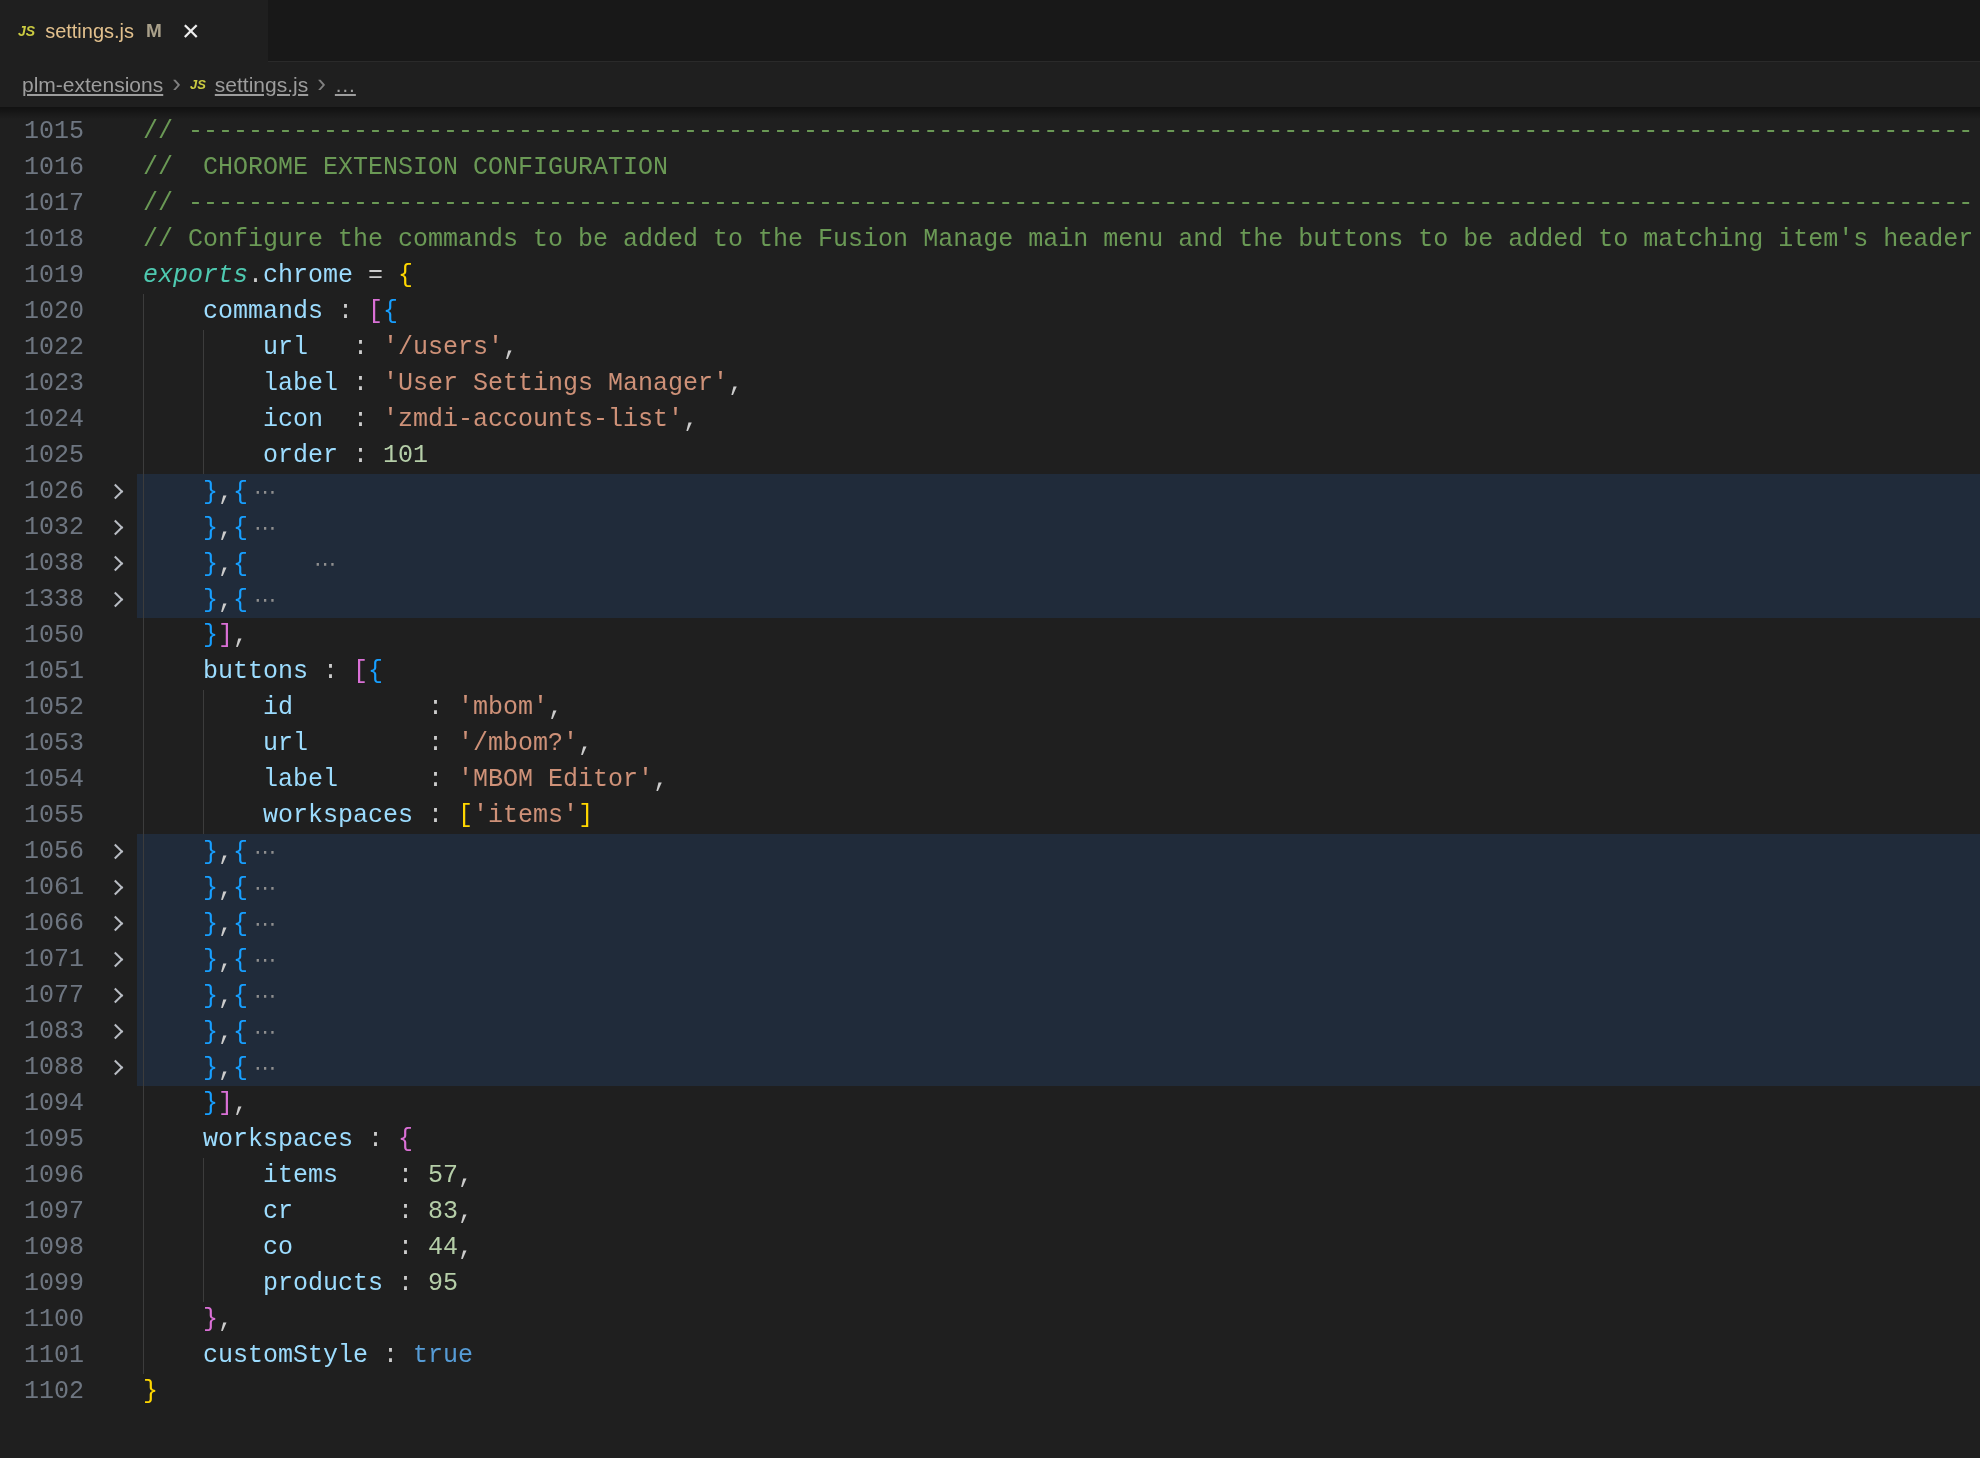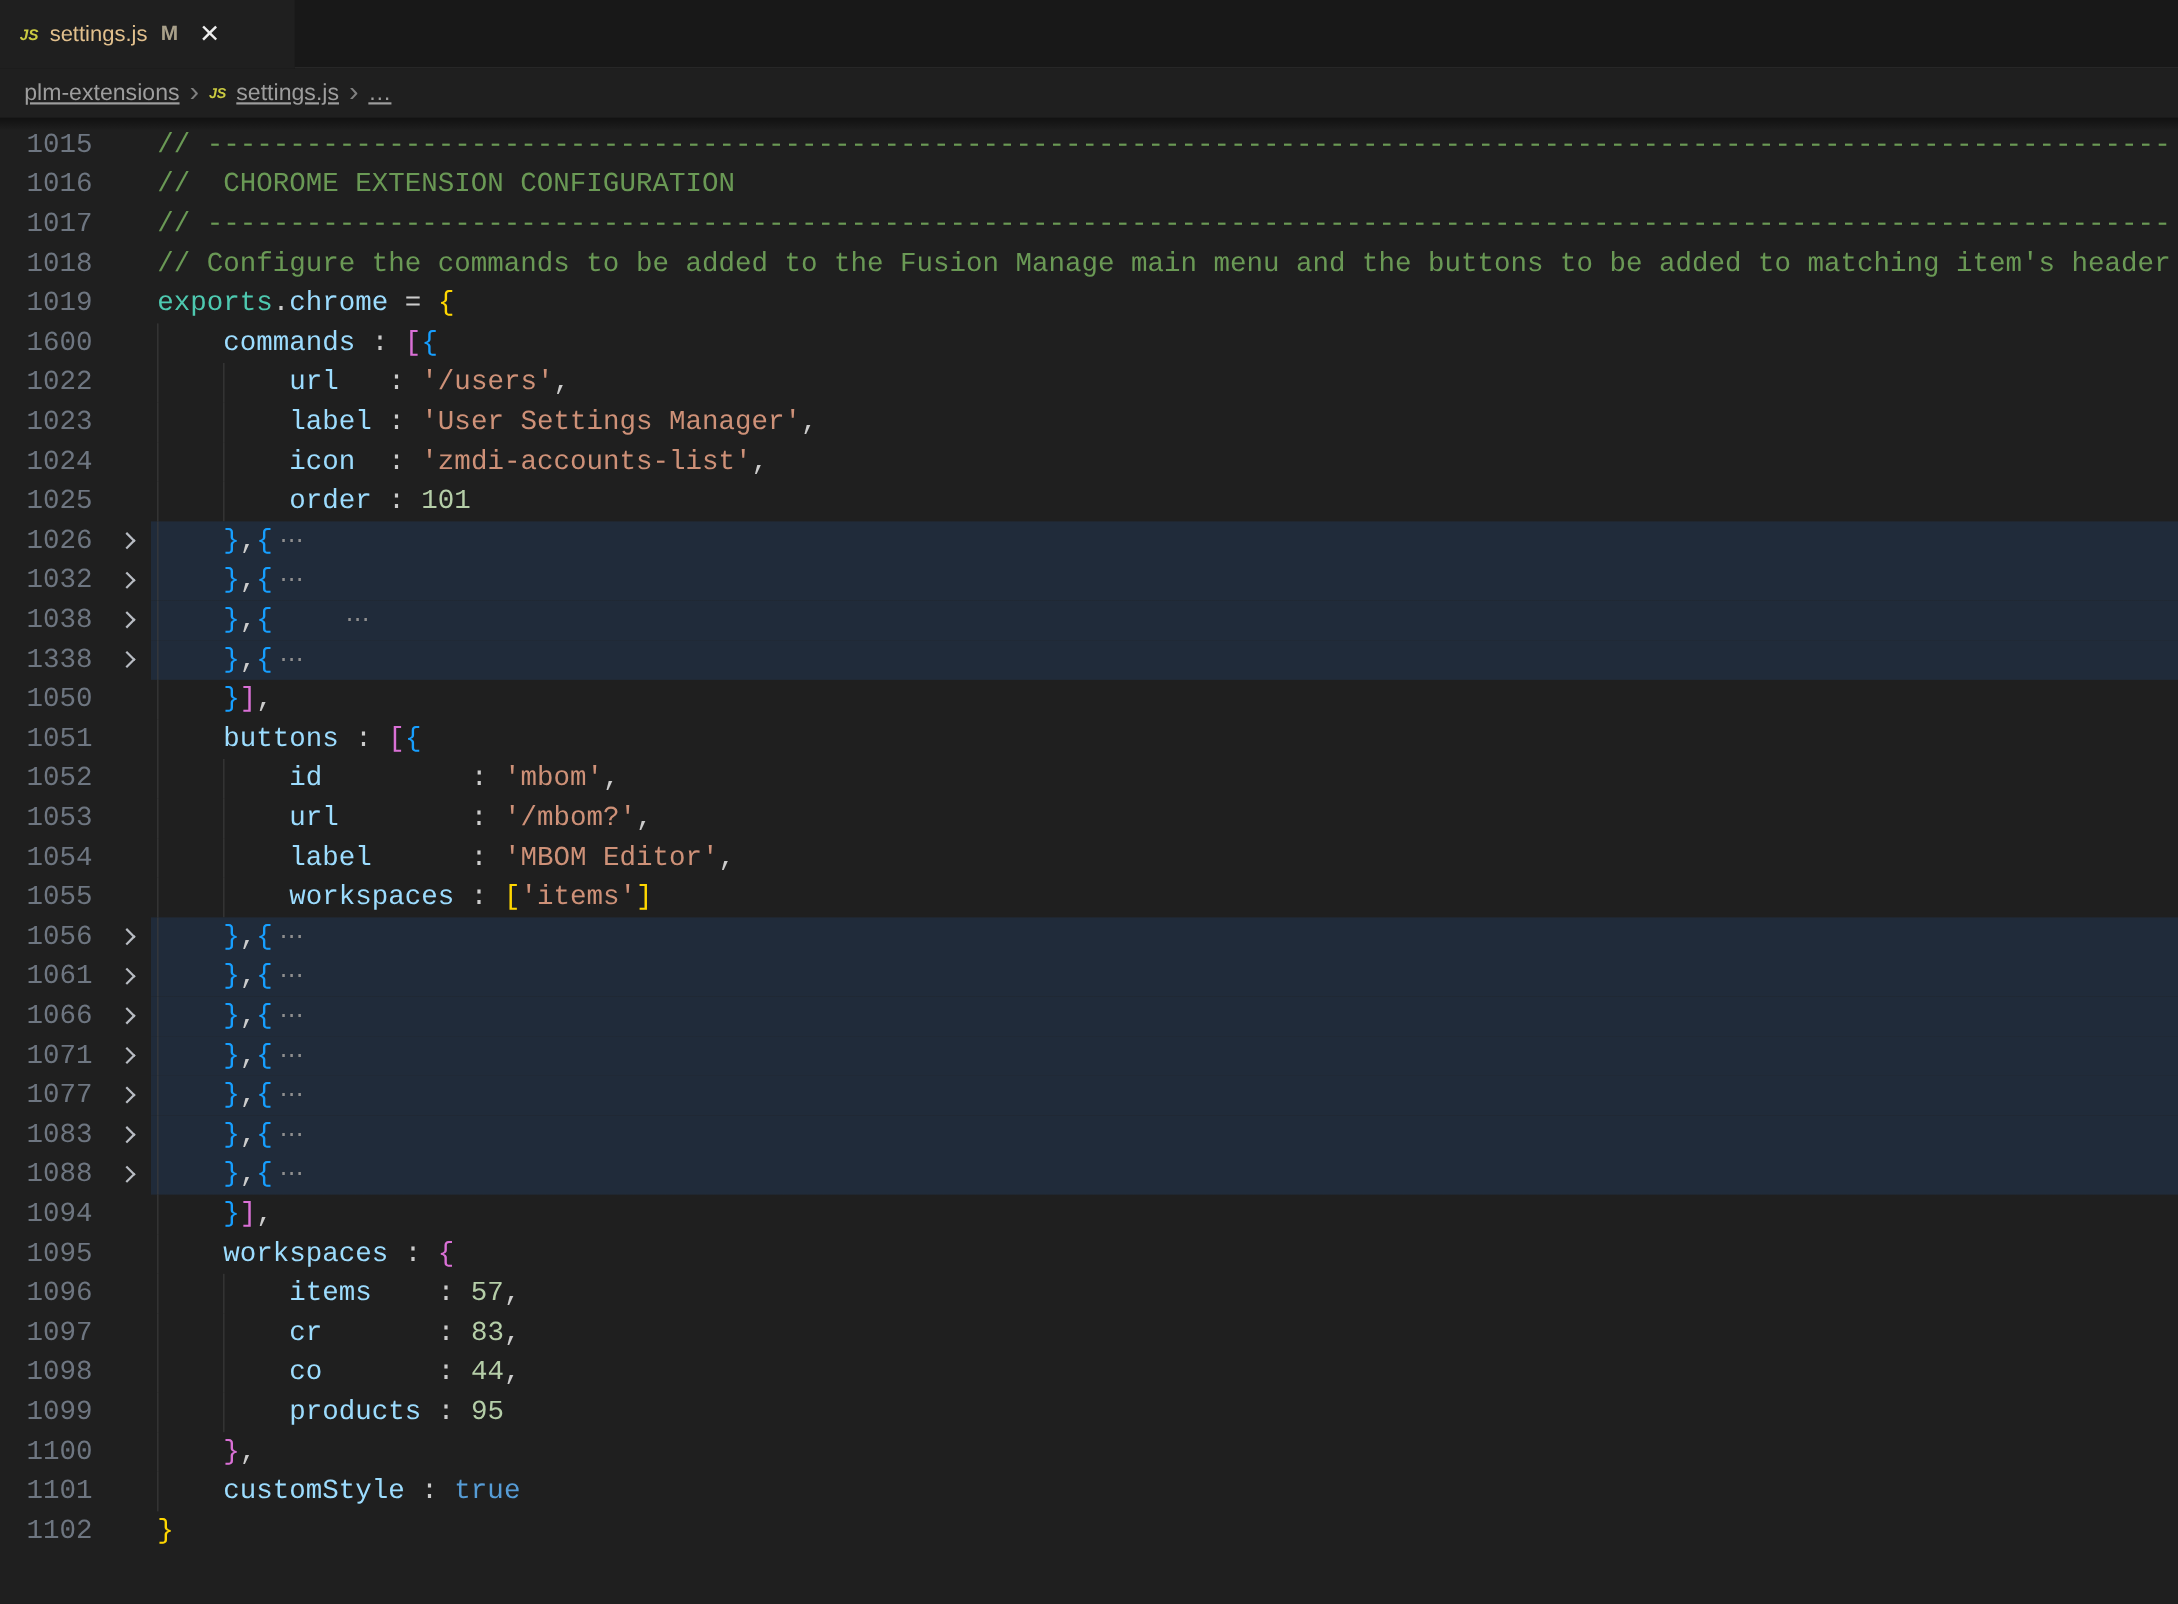--- a/index.html
+++ b/index.html
@@ -38,21 +38,21 @@
   .row.hl{background:linear-gradient(to right,transparent 137px,var(--fold-hl) 137px);}
   .gutter{flex:0 0 143px;width:143px;position:relative;}
   .ln{position:absolute;left:0;top:0;width:84px;text-align:right;color:var(--line-num);
       font:25px/36px "Liberation Mono",monospace;}
   .chev{position:absolute;left:110px;top:12px;width:11px;height:11px;box-sizing:border-box;
         border-top:2.5px solid var(--chev);border-right:2.5px solid var(--chev);transform:rotate(45deg);}
   .code{flex:1;position:relative;white-space:pre;color:var(--pun);
         font:25px/36px "Liberation Mono",monospace;}
   .guide{position:absolute;top:0;bottom:0;width:1px;background:var(--guide);display:block;}
   .c-com{color:var(--com);} .c-prop{color:var(--prop);} .c-str{color:var(--str);}
-  .c-num{color:var(--num);} .c-kw{color:var(--kw);}   .c-ent{color:var(--ent);}
+  .c-num{color:var(--num);} .c-kw{color:var(--kw);}   .c-ent{color:var(--ent);font-style:italic;}
   .c-pun{color:var(--pun);} .c-b1{color:var(--b1);}   .c-b2{color:var(--b2);}
   .c-b3{color:var(--b3);}   .c-pln{color:var(--pun);}
   .c-fold{color:var(--fold-dots);margin-left:6px;font-family:"DejaVu Sans",sans-serif;font-size:22px;}
 </style>
 </head>
 <body>
 
 <div class="tabbar">
   <div class="tab">
     <span class="jsbadge">JS</span>
@@ -99,21 +99,21 @@
         <div class="code"><span class="c-com">// Configure the commands to be added to the Fusion Manage main menu and the buttons to be added to matching item's header</span></div>
       </div>
       <div class="row">
         <div class="gutter">
           <span class="ln">1019</span>
         </div>
         <div class="code"><span class="c-ent">exports</span><span class="c-pun">.</span><span class="c-prop">chrome</span><span class="c-pun"> = </span><span class="c-b1">{</span></div>
       </div>
       <div class="row">
         <div class="gutter">
-          <span class="ln">1600</span>
+          <span class="ln">1020</span>
         </div>
         <div class="code"><i class="guide" style="left: 0px;"></i><span class="c-pln">    </span><span class="c-prop">commands</span><span class="c-pun"> : </span><span class="c-b2">[</span><span class="c-b3">{</span></div>
       </div>
       <div class="row">
         <div class="gutter">
           <span class="ln">1022</span>
         </div>
         <div class="code"><i class="guide" style="left: 0px;"></i><i class="guide" style="left: 60px;"></i><span class="c-pln">        </span><span class="c-prop">url</span><span class="c-pun">   : </span><span class="c-str">'/users'</span><span class="c-pun">,</span></div>
       </div>
       <div class="row">

